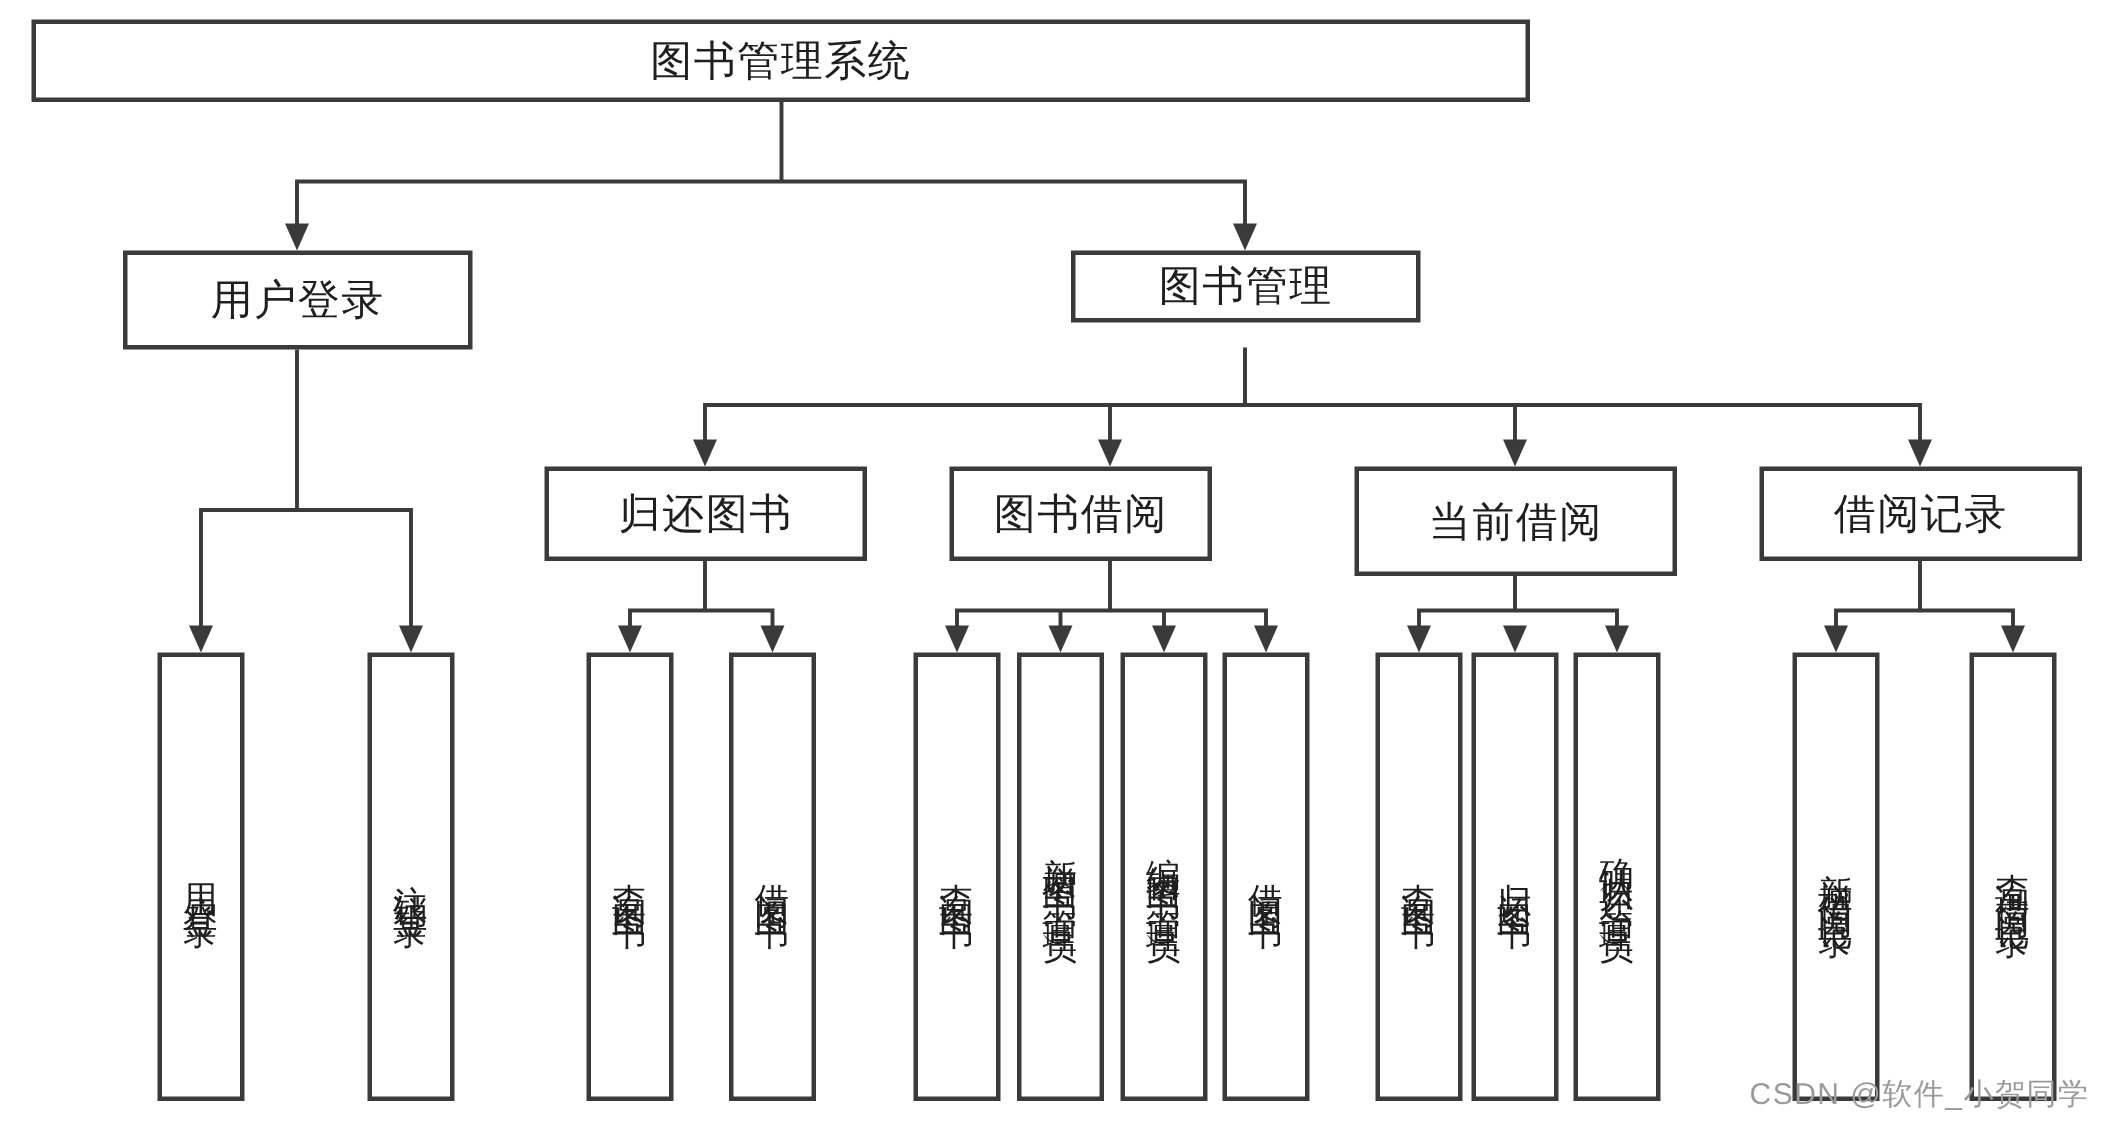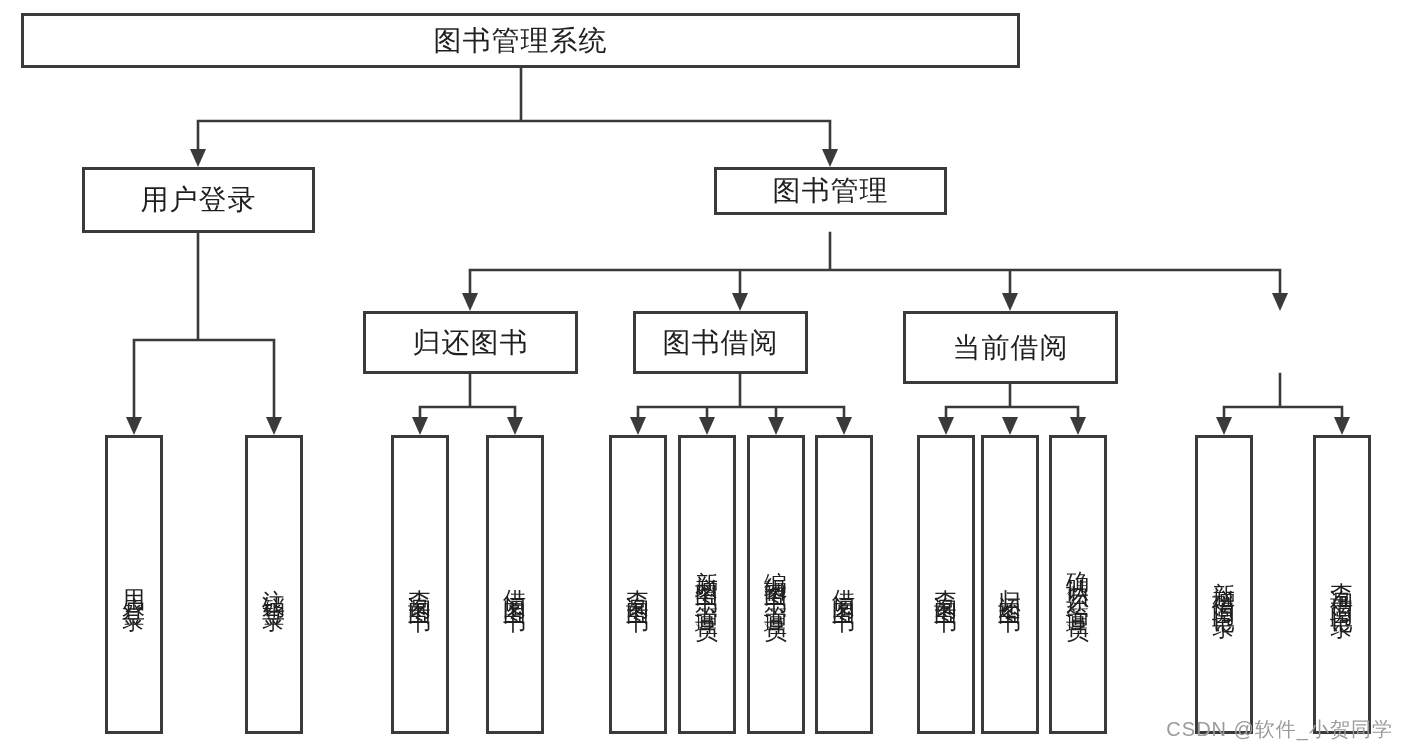--- a/index.html
+++ b/index.html
@@ -77,20 +77,21 @@
   </svg>
 
   <div class="box hbox" style="left:21px;top:13px;width:999px;height:55px">图书管理系统</div>
 
   <div class="box hbox" style="left:82px;top:167px;width:233px;height:66px">用户登录</div>
   <div class="box hbox" style="left:714px;top:167px;width:233px;height:48px">图书管理</div>
 
   <div class="box hbox" style="left:363px;top:311px;width:215px;height:63px">归还图书</div>
   <div class="box hbox" style="left:633px;top:311px;width:175px;height:63px">图书借阅</div>
   <div class="box hbox" style="left:903px;top:311px;width:215px;height:73px">当前借阅</div>
+  <div class="box hbox" style="left:1173px;top:311px;width:215px;height:63px">借阅记录</div>
 
   <div class="box vbox" style="left:105px;top:435px;width:58px;height:299px">用户登录</div>
   <div class="box vbox" style="left:245px;top:435px;width:58px;height:299px">注销登录</div>
 
   <div class="box vbox" style="left:391px;top:435px;width:58px;height:299px">查询图书</div>
   <div class="box vbox" style="left:486px;top:435px;width:58px;height:299px">借阅图书</div>
 
   <div class="box vbox" style="left:609px;top:435px;width:58px;height:299px">查询图书</div>
   <div class="box vbox" style="left:678px;top:435px;width:58px;height:299px">新增图书（管理员）</div>
   <div class="box vbox" style="left:747px;top:435px;width:58px;height:299px">编辑图书（管理员）</div>

